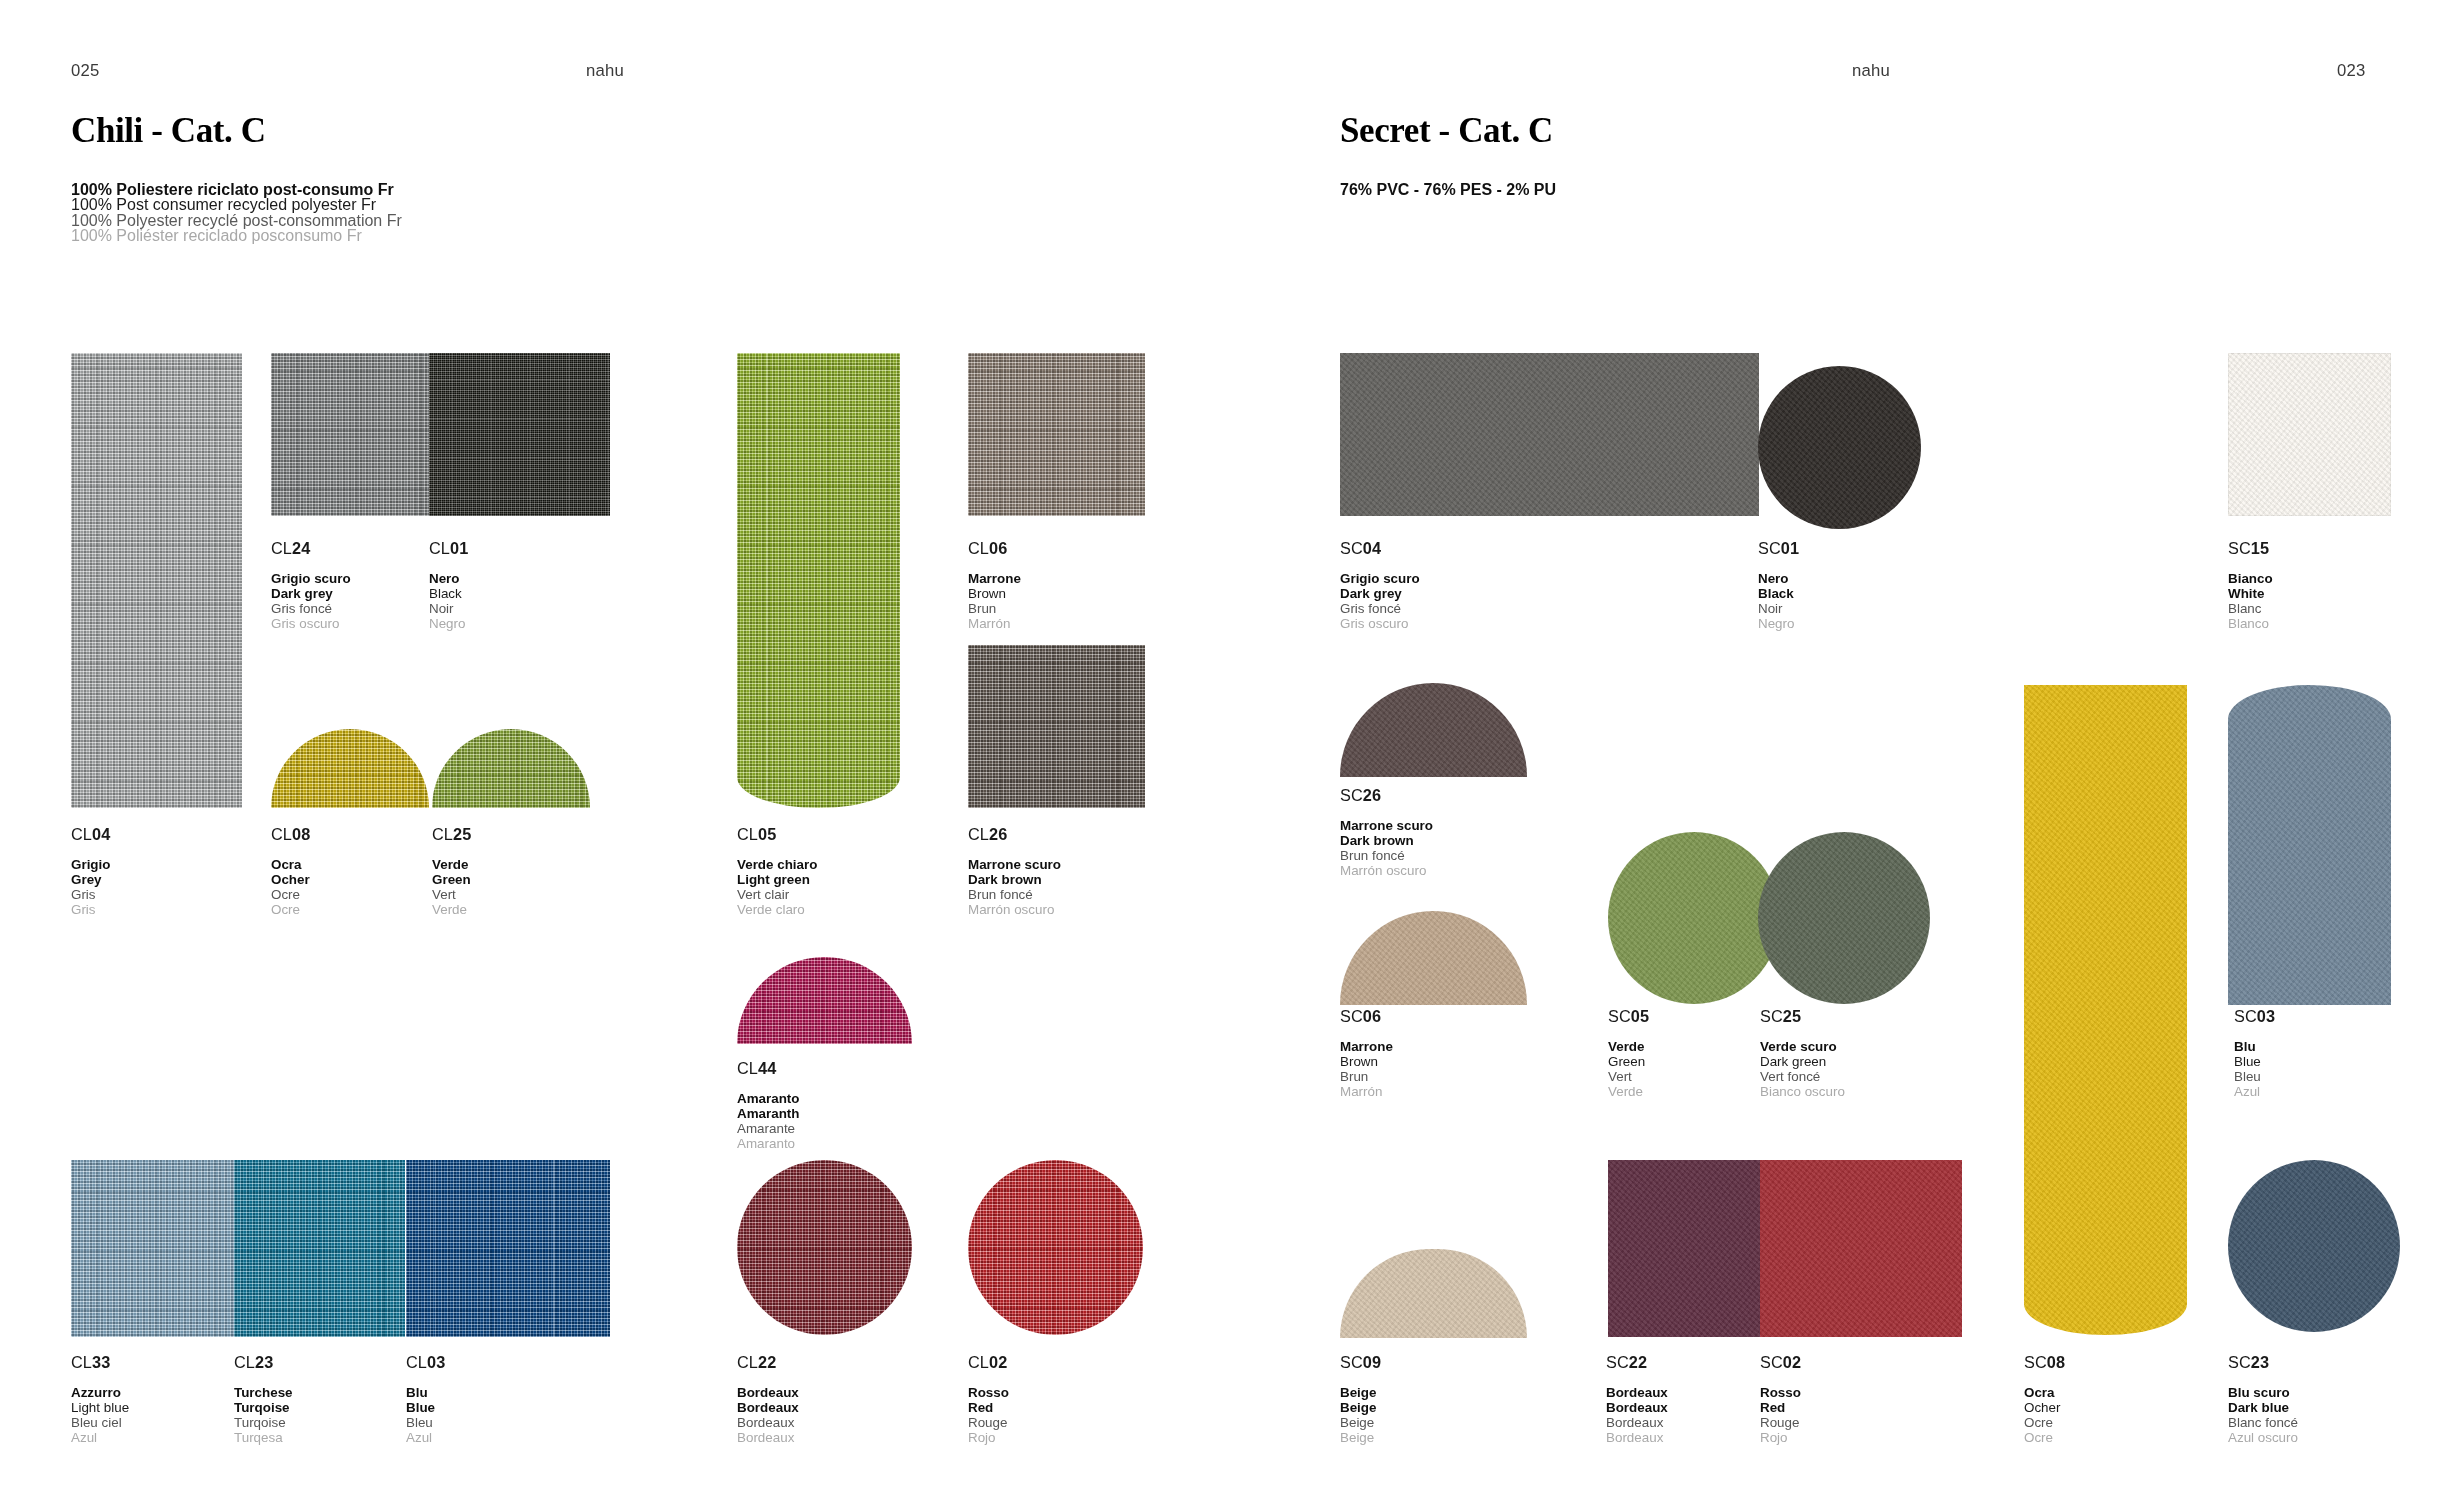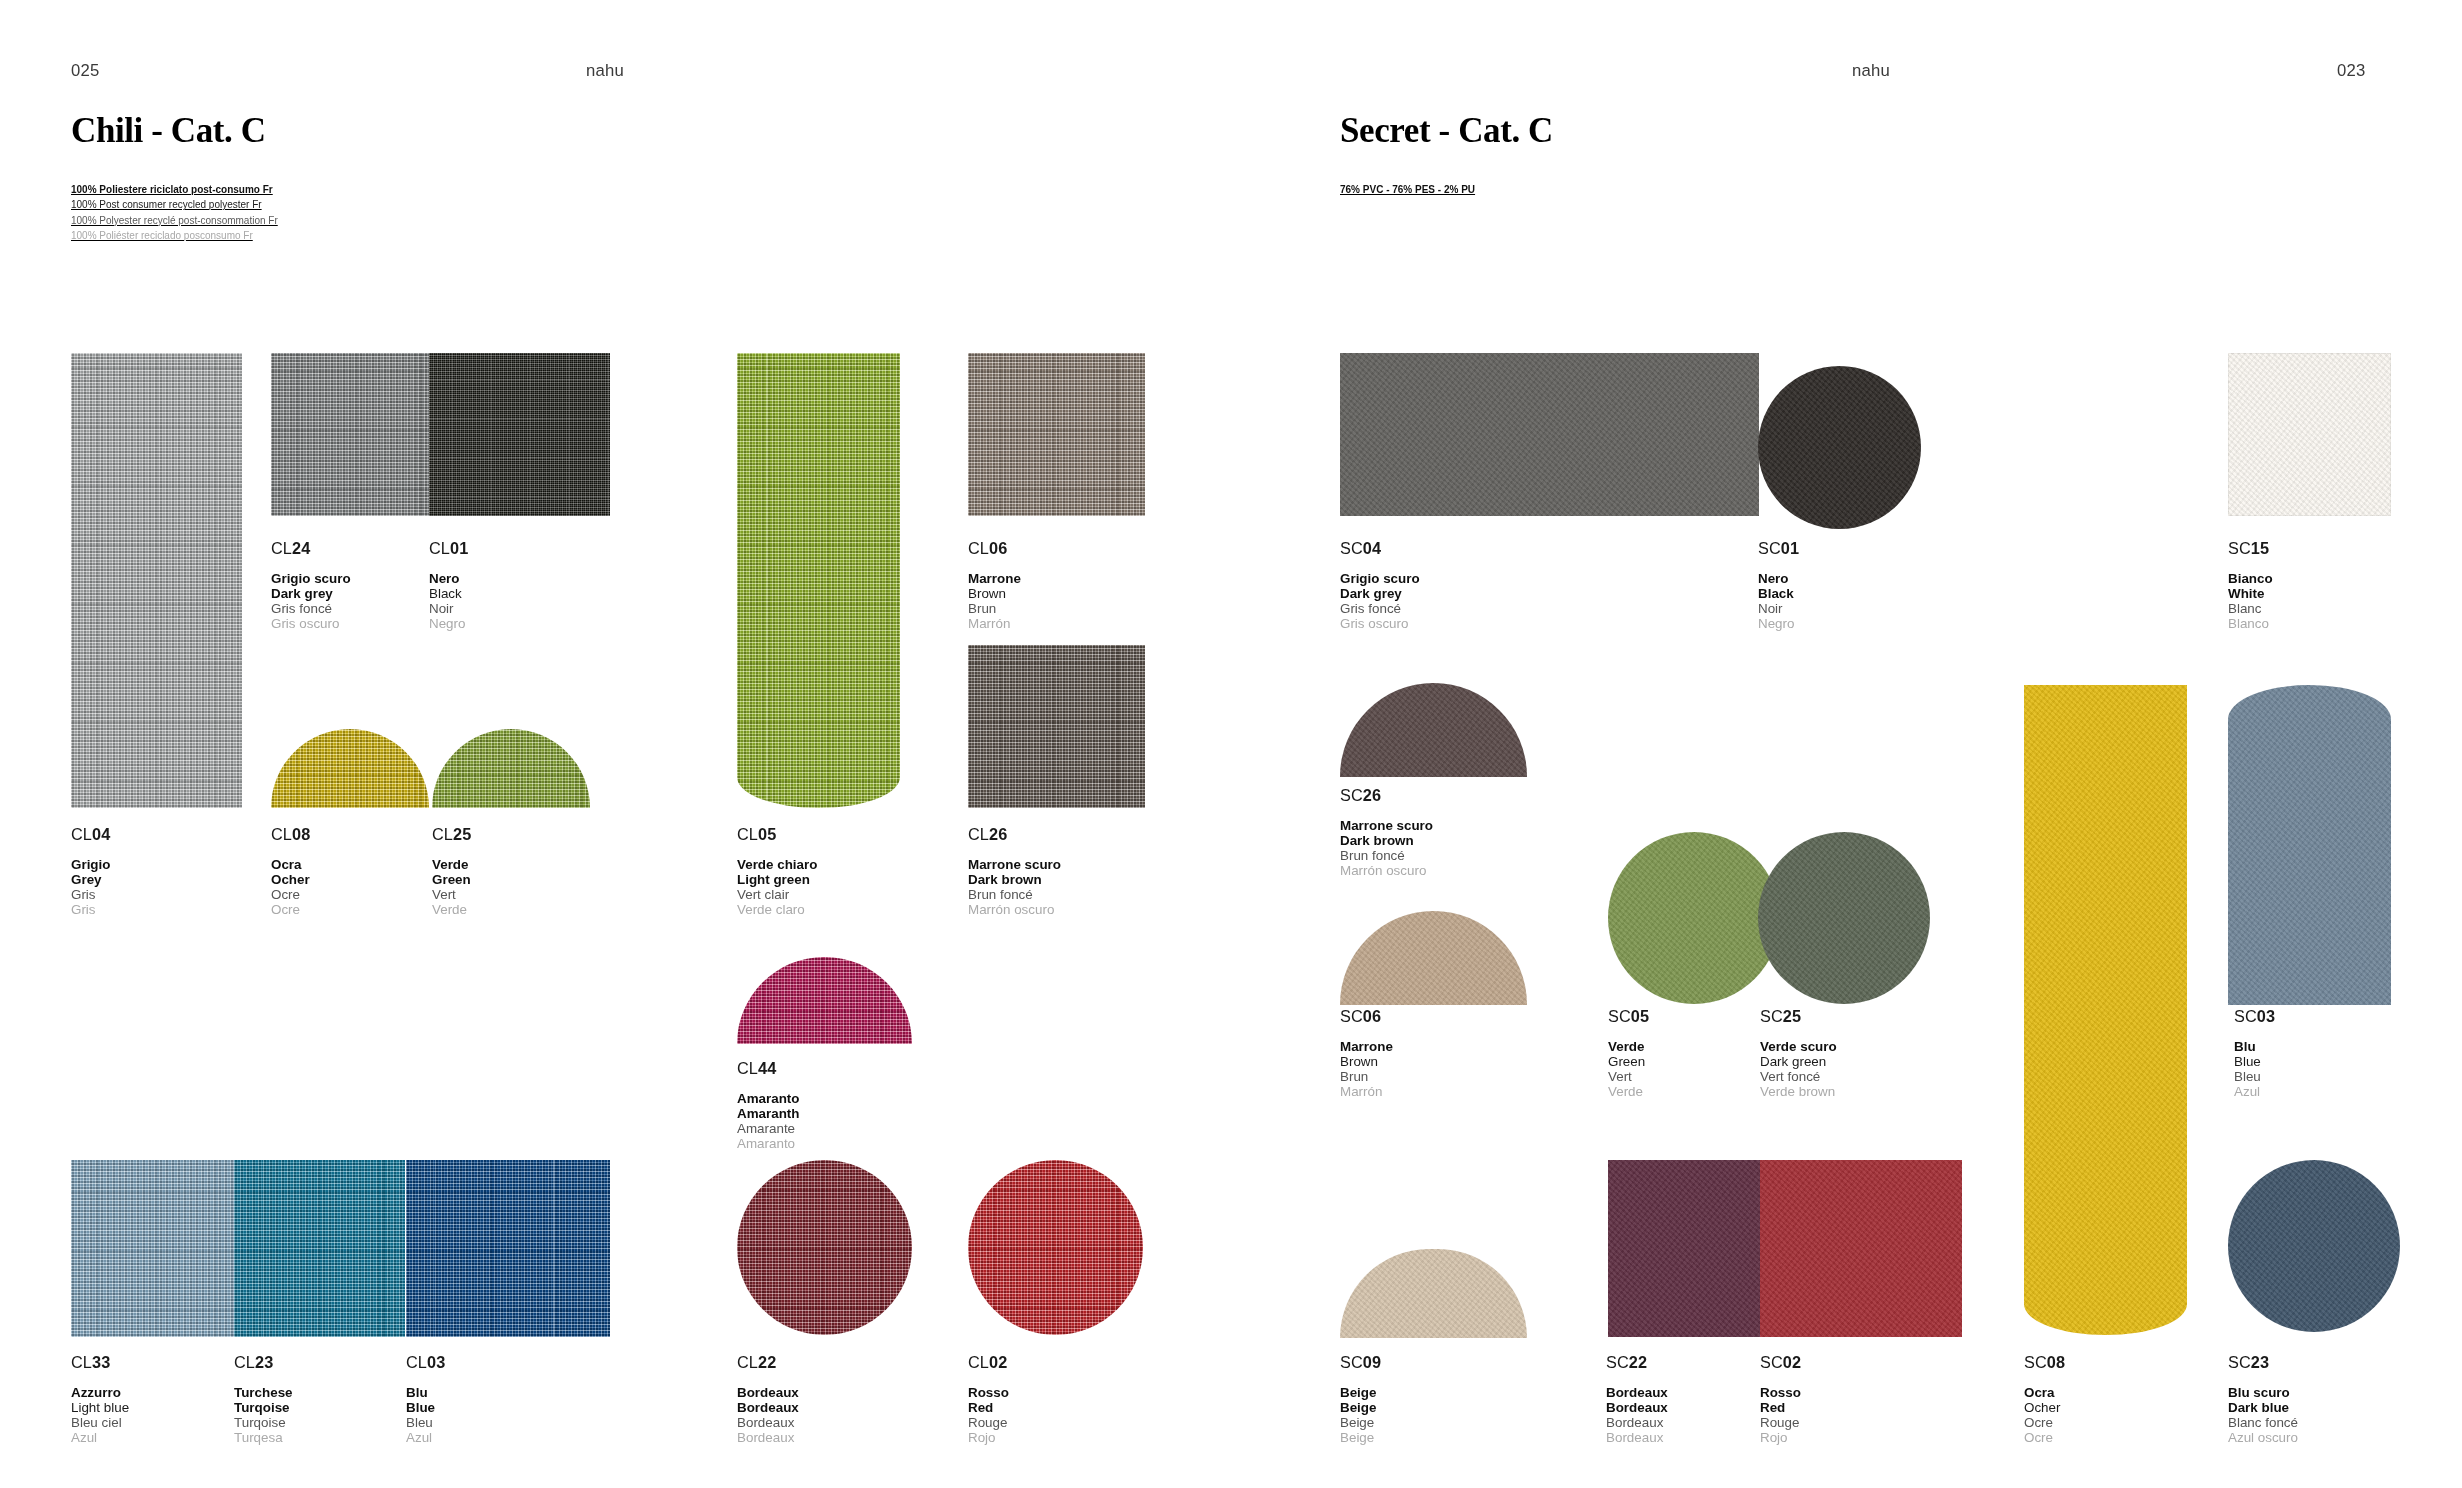--- a/index.html
+++ b/index.html
@@ -29,24 +29,23 @@
     font-size: 35px;
     letter-spacing: -0.4px;
     color: #000;
     white-space: nowrap;
   }
   .pt-left  { left: 71px;   top: 111px; }
   .pt-right { left: 1340px; top: 111px; }
 
   .composition {
     position: absolute;
-    font-size: 10px;
+    font-size: 16px;
     line-height: 15.4px;
     white-space: nowrap;
-    text-decoration: underline;
   }
   .comp-left  { left: 71px;   top: 182px; }
   .comp-right { left: 1340px; top: 182px; }
   .comp-it { font-weight: 700; color: #111; }
   .comp-en { font-weight: 400; color: #1b1b1b; }
   .comp-fr { font-weight: 400; color: #5a5a5a; }
   .comp-es { font-weight: 400; color: #a8a8a8; }
 
   
   .sw { position: absolute; }
@@ -364,21 +363,21 @@
       <div class="n-es">Verde</div>
     </div>
   </div>
 
   <div class="cap" style="left:1760px; top:1007px;">
     <div class="cap-code"><span>SC</span><b>25</b></div>
     <div class="cap-names">
       <div class="n-it">Verde scuro</div>
       <div class="n-en-reg">Dark green</div>
       <div class="n-fr">Vert foncé</div>
-      <div class="n-es">Verde brown</div>
+      <div class="n-es">Bianco oscuro</div>
     </div>
   </div>
 
   <div class="cap" style="left:2228px; top:1007px;margin-left:6px;">
     <div class="cap-code"><span>SC</span><b>03</b></div>
     <div class="cap-names">
       <div class="n-it">Blu</div>
       <div class="n-en-reg">Blue</div>
       <div class="n-fr">Bleu</div>
       <div class="n-es">Azul</div>

